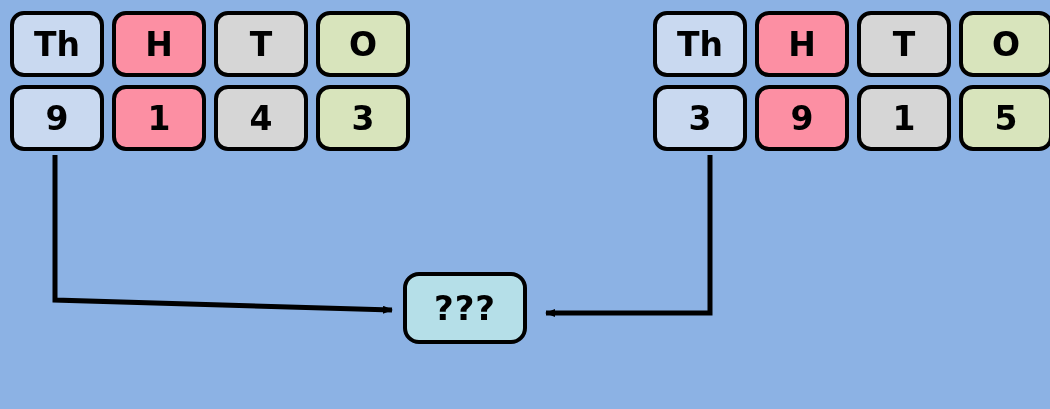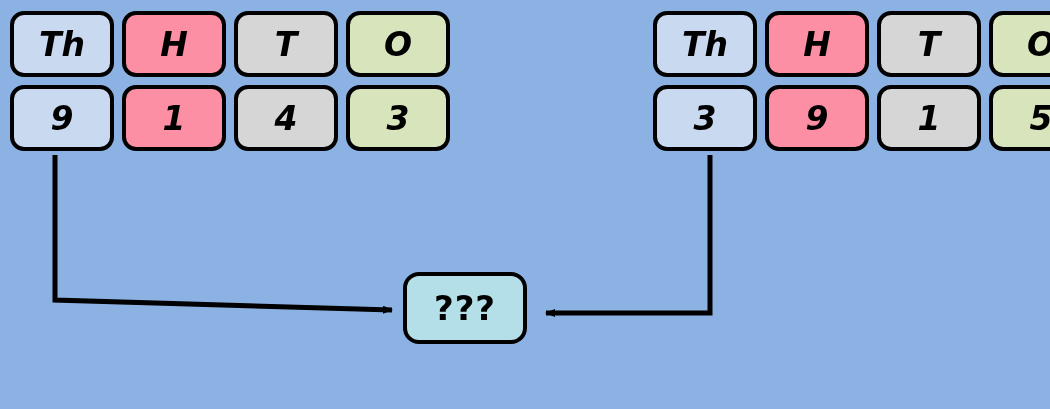--- a/index.html
+++ b/index.html
@@ -41,33 +41,32 @@
   .pv-group.right { left: 653px; top: 11px; }
 
   .pv-col {
     display: flex;
     flex-direction: column;
     margin-right: 8px;
   }
   .pv-col:last-child { margin-right: 0; }
 
   .pv-cell {
-    width: 104px;
+    width: 94px;
     height: 66px;
     border: 4px solid #000000;
     border-radius: 14px;
     box-sizing: border-box;
     display: flex;
     align-items: center;
     justify-content: center;
     font-size: 33px;
     font-weight: bold;
     color: #000000;
     line-height: 1;
-    font-style: italic;
   }
   .pv-cell.header { margin-bottom: 8px; }
 
   .c-blue  { background: #c9d9f0; }
   .c-pink  { background: #fc8fa3; }
   .c-grey  { background: #d6d6d6; }
   .c-green { background: #d8e4bc; }
 
   
   #result-node {

